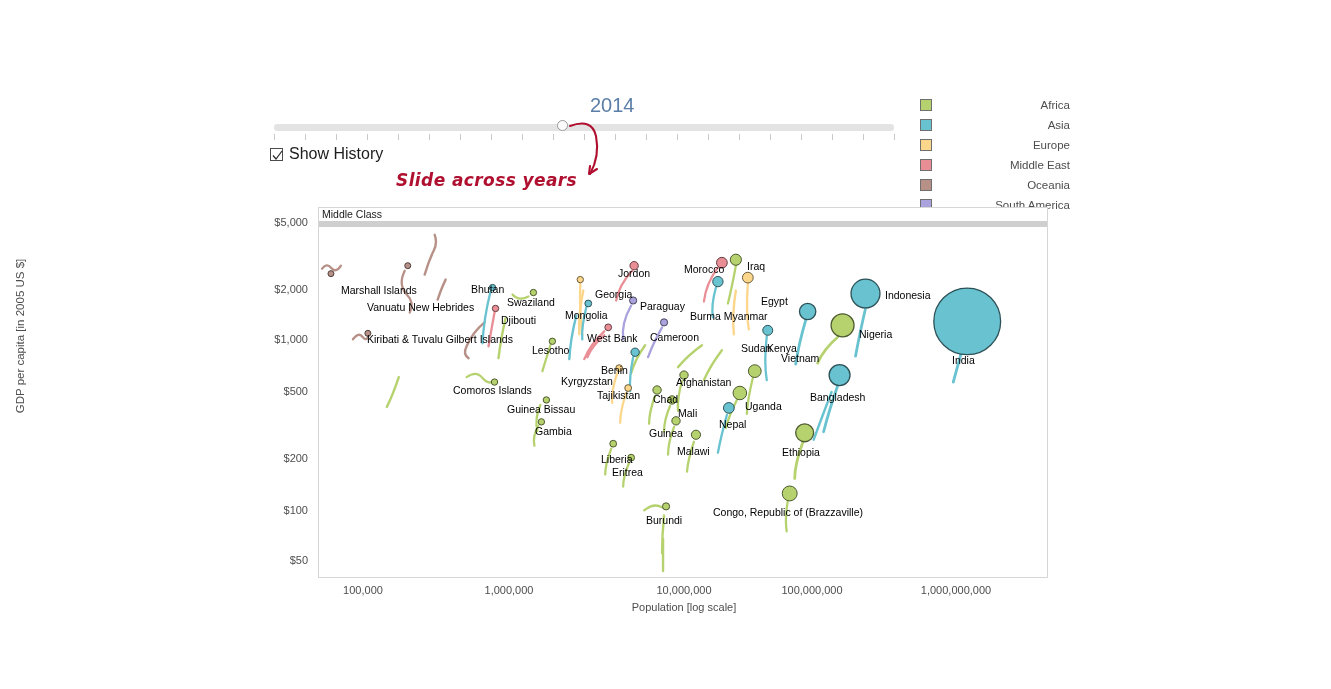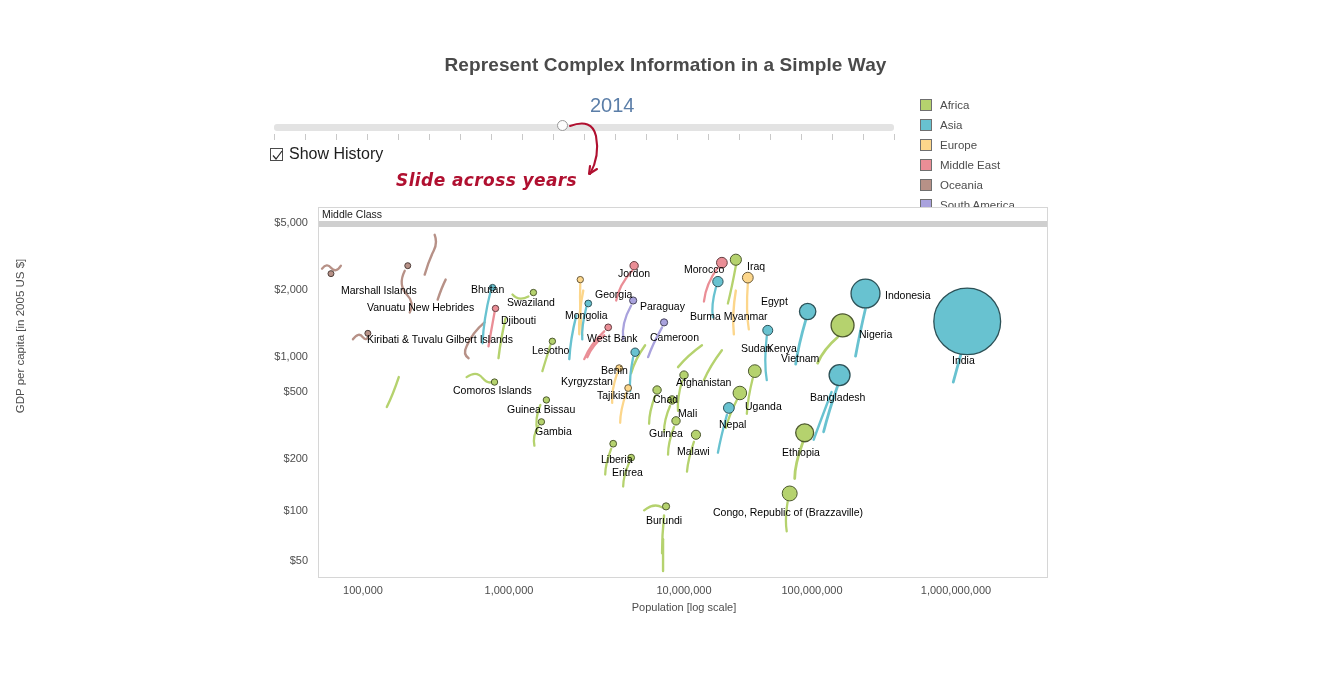--- a/index.html
+++ b/index.html
@@ -42,21 +42,21 @@
   #showhist{left:270px;top:145px;height:18px;display:flex;align-items:center;gap:6px;}
   #showhist .box{
     width:13px;height:13px;border:1.3px solid #4b4b4b;background:#fff;
     box-sizing:border-box;position:relative;
   }
   #showhist .box svg{position:absolute;left:1px;top:1px;}
   #showhist .lbl{font-size:16px;color:#1d1d1d;}
 
   
   #legend{left:920px;top:95px;width:150px;}
-  .lg-row{display:flex;align-items:center;height:20px;gap:8px;}
+  .lg-row{display:flex;align-items:center;height:20px;gap:8px;justify-content:space-between;}
   .lg-sw{width:12px;height:12px;border:1px solid #6f6f6f;box-sizing:border-box;}
   .lg-tx{font-size:11.5px;color:#4d4d4d;}
 
   
   .anno{
     font-family:"DejaVu Sans", sans-serif;
     font-style:italic;font-weight:bold;
     color:#b01030;letter-spacing:.4px;
   }
   #anno-slide{left:396px;top:170px;font-size:17px;}
@@ -98,21 +98,20 @@
   .ptlabel{
     position:absolute;font-size:10.5px;color:#000;white-space:nowrap;
     pointer-events:none;
   }
 </style>
 </head>
 <body>
 
 <div id="stage">
 
-  <div class="abs" id="title">Represent Complex Information in a Simple Way</div>
 
   <div class="abs" id="year">2014</div>
 
   <div class="abs" id="slider-wrap">
     <div id="slider-track"></div>
     <div id="slider-ticks">
         <i style="left: 0px;"></i>
         <i style="left: 31px;"></i>
         <i style="left: 62px;"></i>
         <i style="left: 93px;"></i>
@@ -183,21 +182,21 @@
   <svg class="abs" style="left:890px;top:445px;" width="90" height="65" viewBox="0 0 90 65">
     <path d="M44,8 q22,20 6,36 q-14,13 -34,8" stroke="#b01030" stroke-width="2.1" fill="none" stroke-linecap="round"></path>
     <path d="M24,45 L15,52 L26,55" stroke="#b01030" stroke-width="2.1" fill="none" stroke-linecap="round" stroke-linejoin="round"></path>
   </svg>
 
   <div id="ylabel">GDP per capita [in 2005 US $]</div>
 
   <div id="yticks">
       <div class="ytick" style="left: 248px; top: 216px;">$5,000</div>
       <div class="ytick" style="left: 248px; top: 283px;">$2,000</div>
-      <div class="ytick" style="left: 248px; top: 350px;">$1,000</div>
+      <div class="ytick" style="left: 248px; top: 333px;">$1,000</div>
       <div class="ytick" style="left: 248px; top: 385px;">$500</div>
       <div class="ytick" style="left: 248px; top: 452px;">$200</div>
       <div class="ytick" style="left: 248px; top: 504px;">$100</div>
       <div class="ytick" style="left: 248px; top: 554px;">$50</div>
     </div>
 
   <div id="xticks">
       <div class="xtick" style="left: 293px;">100,000</div>
       <div class="xtick" style="left: 439px;">1,000,000</div>
       <div class="xtick" style="left: 614px;">10,000,000</div>

